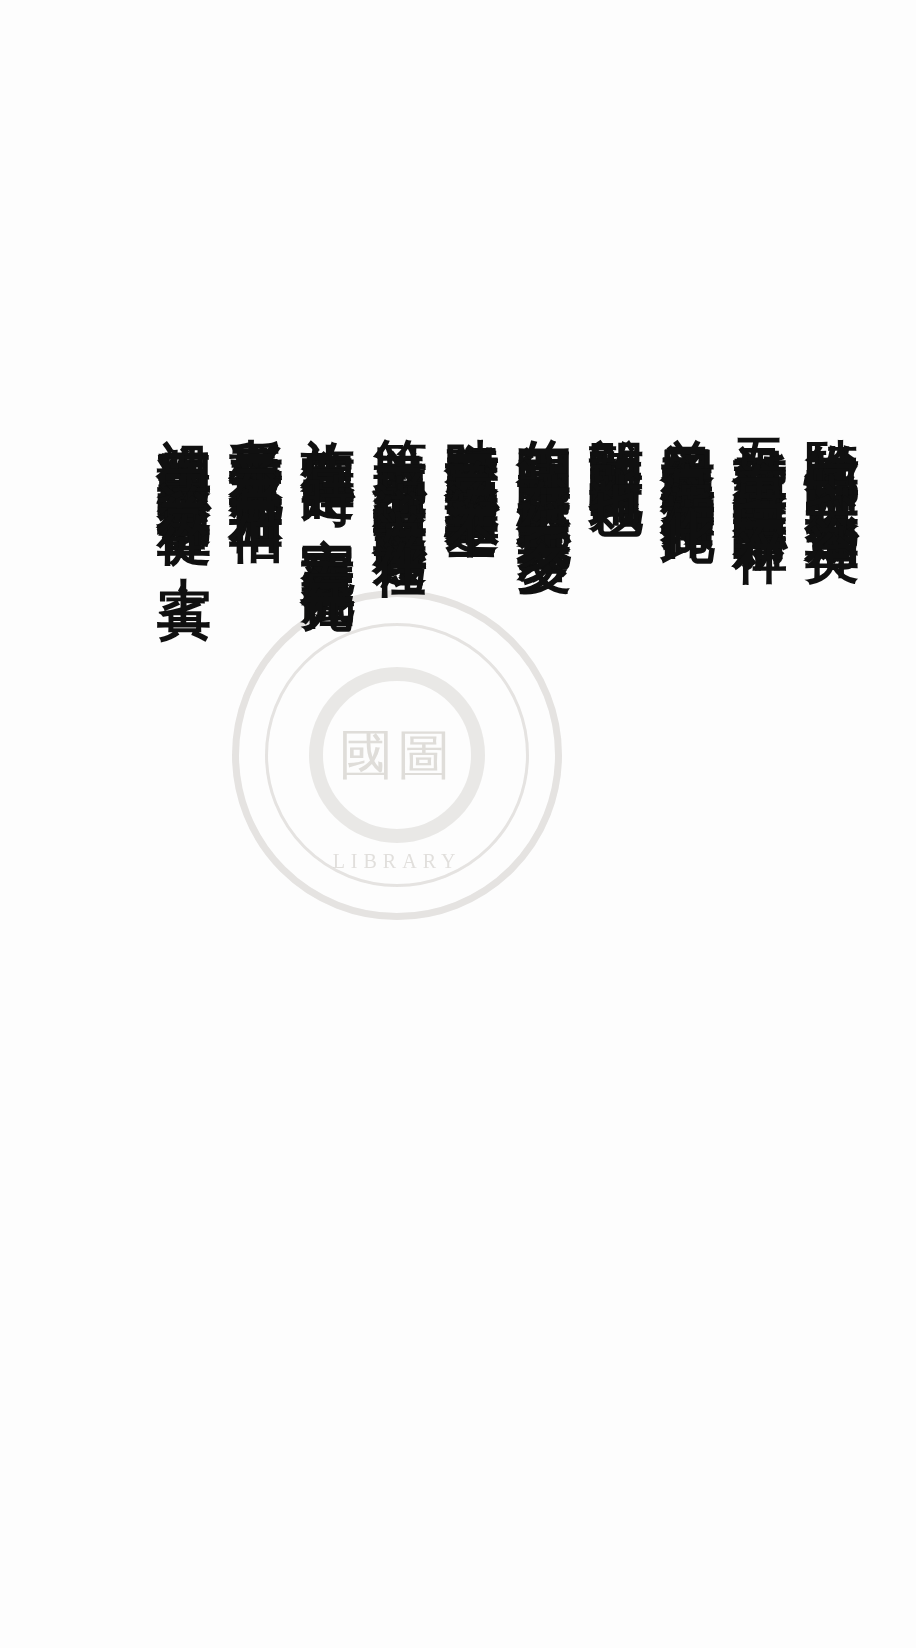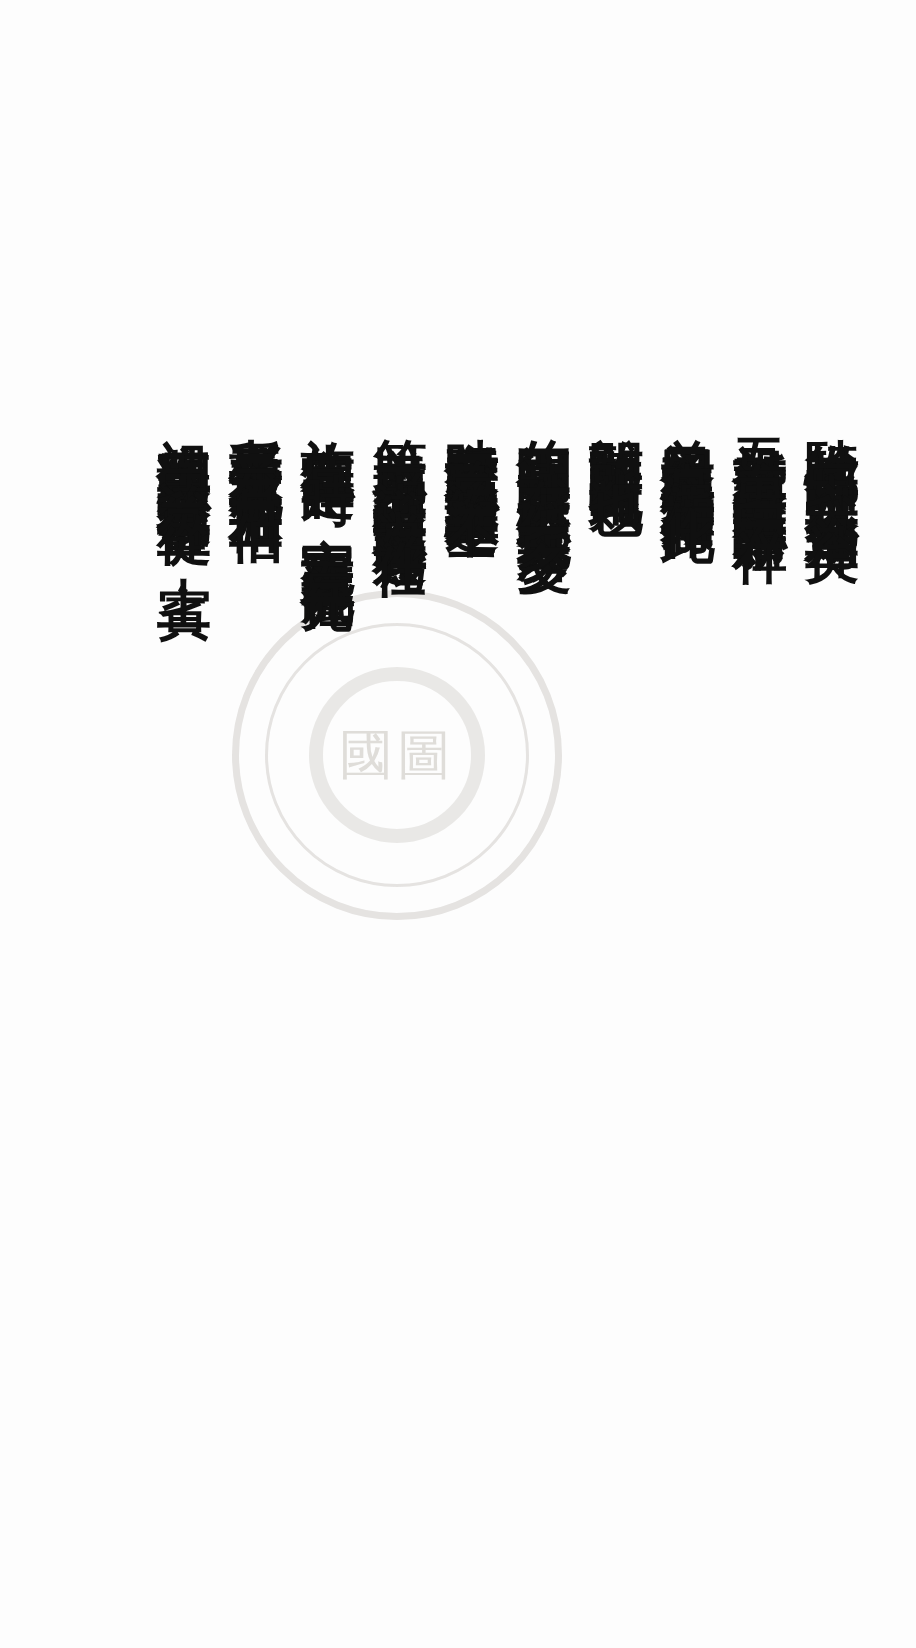--- a/index.html
+++ b/index.html
@@ -115,20 +115,21 @@
 </style>
 </head>
 <body>
 
 <div id="page">
 
   <div id="seal">
     <div class="ring-inner"></div>
     <div class="ring-core"></div>
     <div class="seal-core-text">國圖</div>
+    <div class="seal-arc-bottom">LIBRARY</div>
   </div>
 
   <div id="textblock">
     <div class="column">騎從甚都呼曰上帝以我公直今為神矣</div>
     <div class="column">吾祖新婚適有訟事里媪咕囁私語曰新婦不祥</div>
     <div class="column">曾祖母怒曰官事年注月定偶值婚期柰何作此</div>
     <div class="column">離間語其賢明皆此類也</div>
     <div class="column">伯祖聞遠號一默有大志魁傑人也其所交多一</div>
     <div class="column">時豪傑有司強補邑弟子員治書經數舉進士不</div>
     <div class="column">第以歲貢授玉山訓導後世以尚書相傳遂為仕</div>

